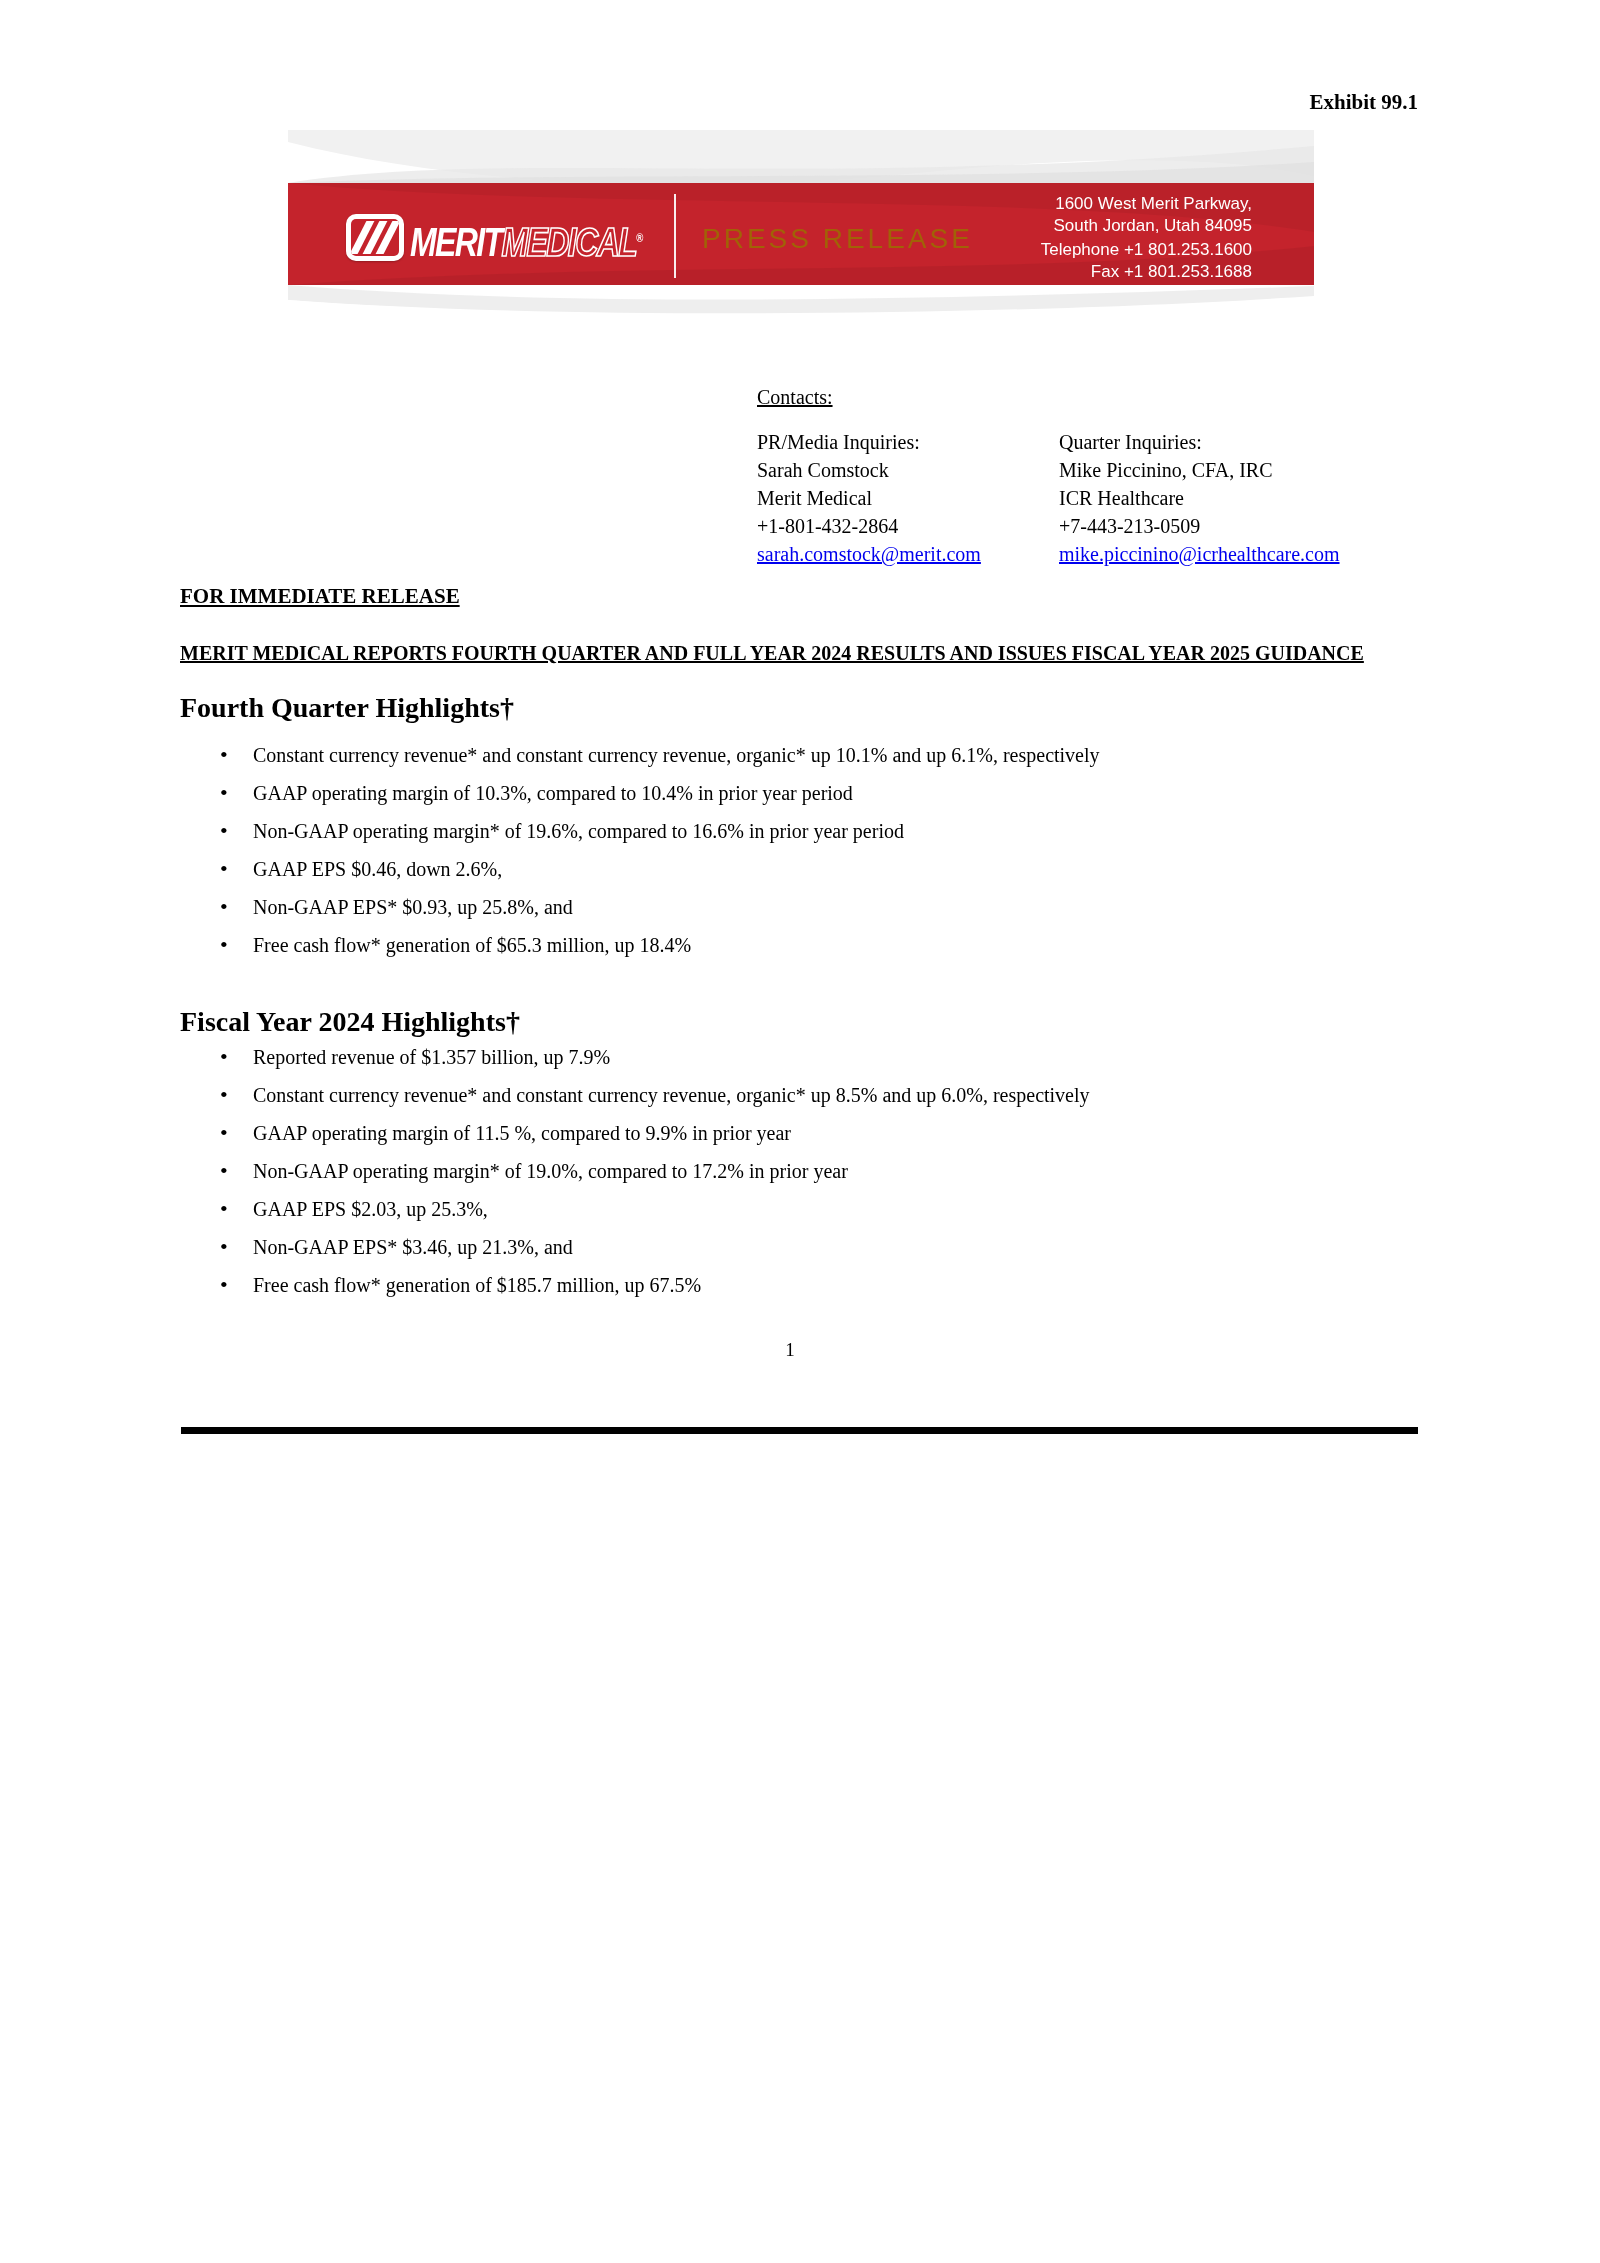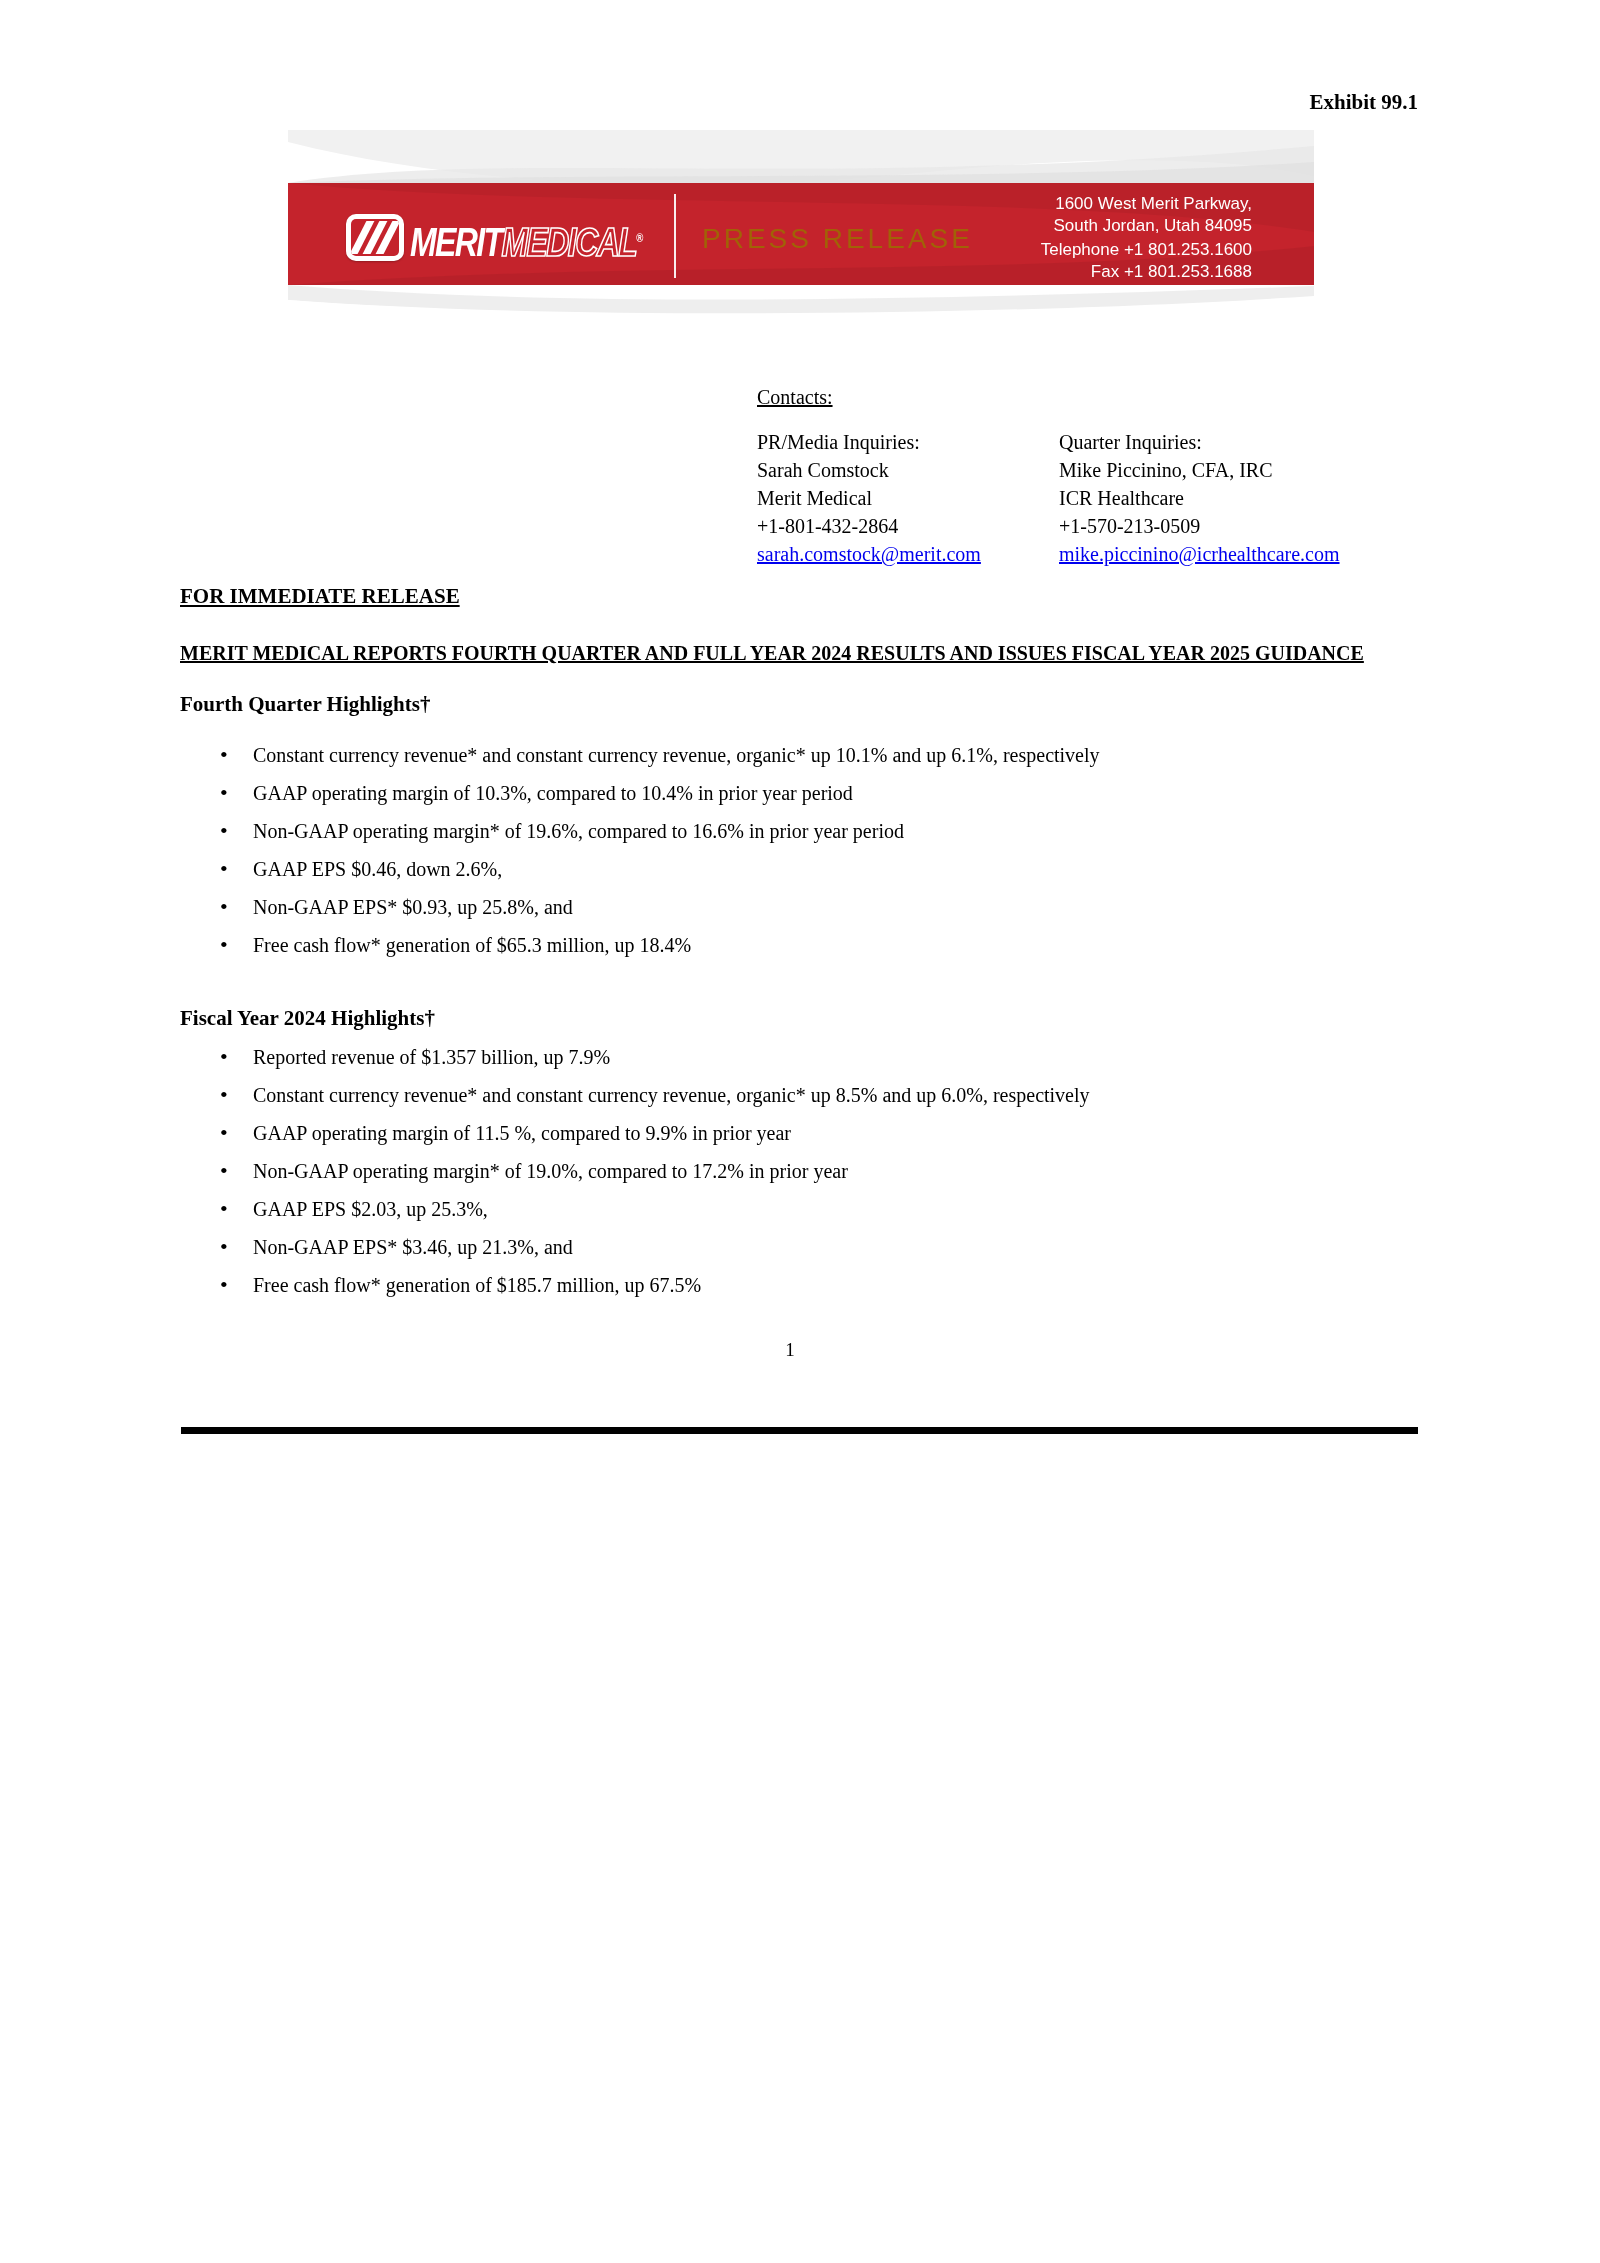--- a/index.html
+++ b/index.html
@@ -36,21 +36,21 @@
   .addr-group2{margin-top:2px;}
   
   .contacts-heading{position:absolute;left:757px;top:386px;font-size:20px;text-decoration:underline;}
   .contact-col{position:absolute;top:428px;font-size:20px;line-height:28px;white-space:nowrap;}
   .contact-col.pr{left:757px;}
   .contact-col.inv{left:1059px;}
   .email-link{color:#0000EE;text-decoration:underline;}
   
   .fir{position:absolute;left:180px;top:584px;font-size:21px;font-weight:bold;text-decoration:underline;white-space:nowrap;}
   .headline{position:absolute;left:180px;top:642px;font-size:20px;font-weight:bold;text-decoration:underline;white-space:nowrap;}
-  .section-heading{position:absolute;left:180px;font-size:21px;font-weight:bold;white-space:nowrap;}
+  .section-heading{position:absolute;left:180px;font-size:28px;font-weight:bold;white-space:nowrap;}
   .q4-heading{top:692px;}
   .fy-heading{top:1006px;}
   .bullet-list{position:absolute;left:253px;margin:0;padding:0;list-style:none;}
   .q4-list{top:744px;}
   .fy-list{top:1046px;}
   .bullet-list li{position:relative;height:22px;line-height:22px;margin:0 0 16px 0;font-size:20px;white-space:nowrap;}
   .bullet-list li::before{content:"\2022";position:absolute;left:-33px;top:0;font-size:22px;}
   
   .page-number{position:absolute;left:0;right:20px;top:1339px;text-align:center;font-size:19px;}
   .bottom-rule{position:absolute;left:181px;top:1427px;width:1237px;height:7px;background:#000;}
@@ -104,21 +104,21 @@
     <div>Sarah Comstock</div>
     <div>Merit Medical</div>
     <div>+1-801-432-2864</div>
     <div><a href="#" class="email-link">sarah.comstock@merit.com</a></div>
   </div>
 
   <div class="contact-col inv">
     <div>Quarter Inquiries:</div>
     <div>Mike Piccinino, CFA, IRC</div>
     <div>ICR Healthcare</div>
-    <div>+1-570-213-0509</div>
+    <div>+7-443-213-0509</div>
     <div><a href="#" class="email-link">mike.piccinino@icrhealthcare.com</a></div>
   </div>
 
   <div class="fir">FOR IMMEDIATE RELEASE</div>
 
   <div class="headline">MERIT MEDICAL REPORTS FOURTH QUARTER AND FULL YEAR 2024 RESULTS AND ISSUES FISCAL YEAR 2025 GUIDANCE</div>
 
   <div class="section-heading q4-heading">Fourth Quarter Highlights†</div>
 
   <ul class="bullet-list q4-list">

